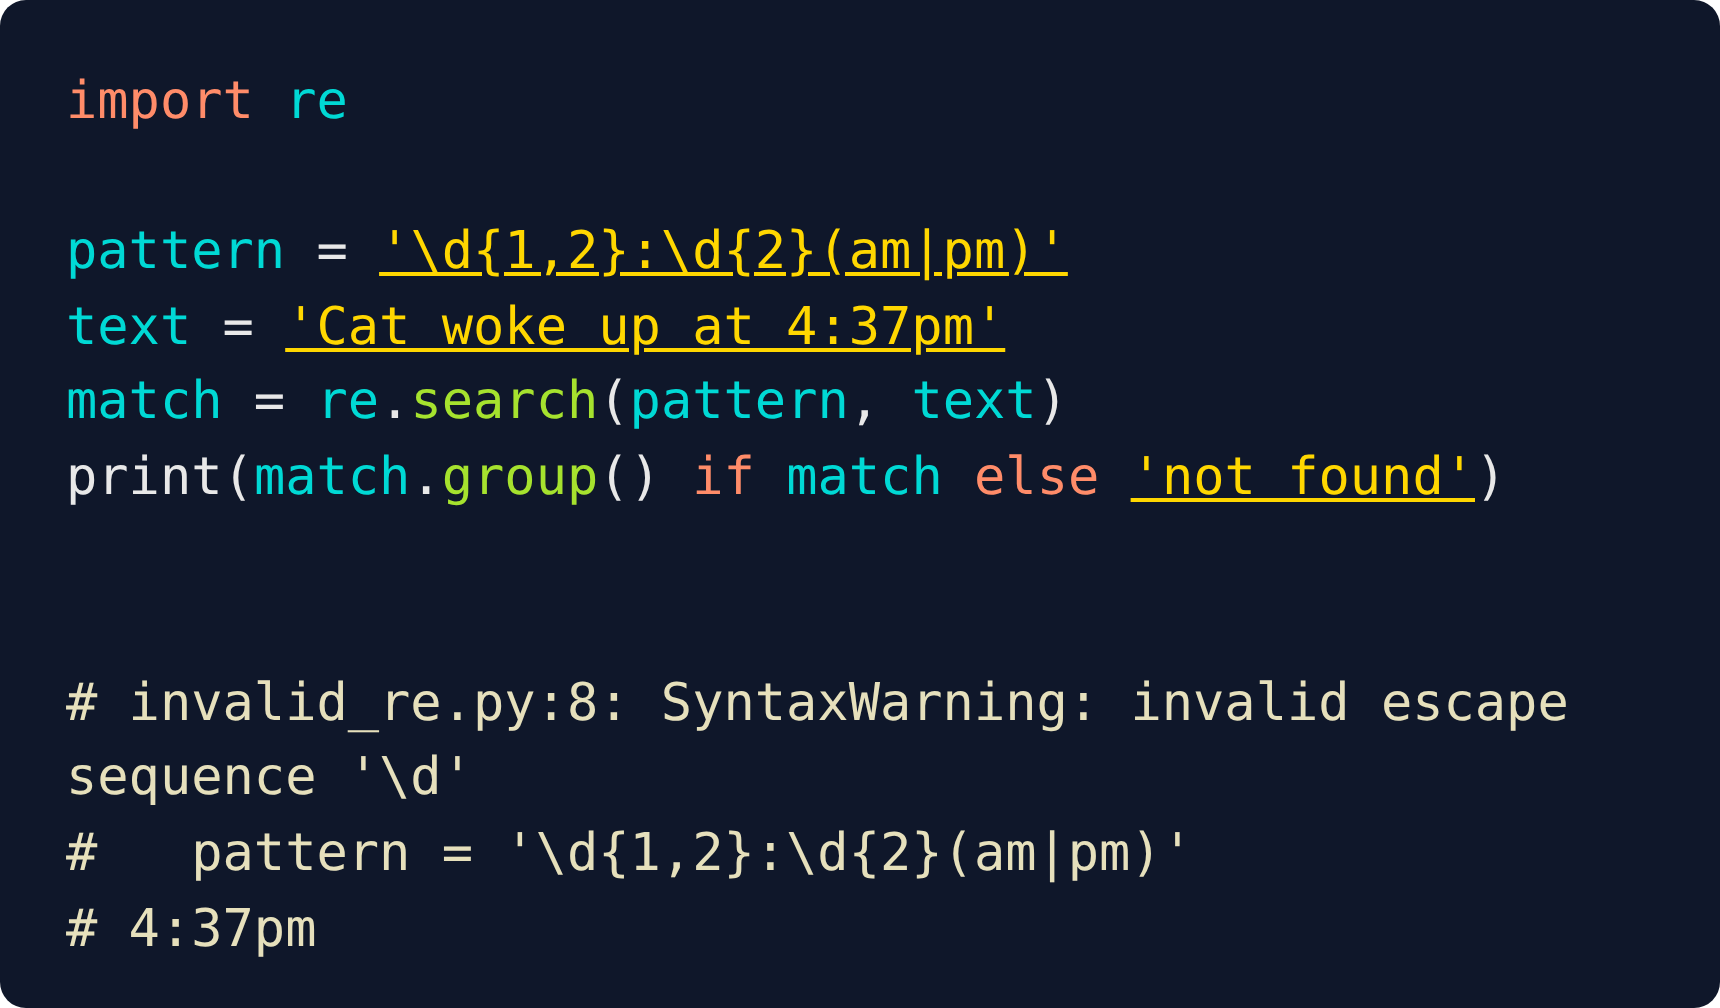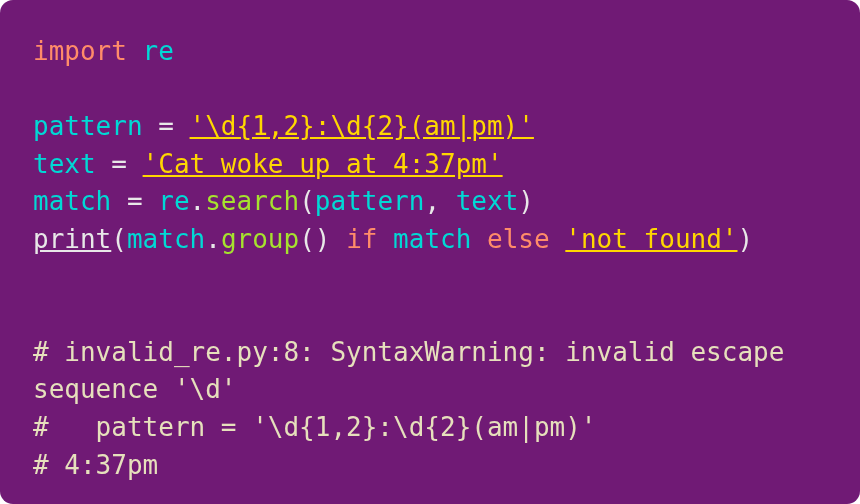--- a/index.html
+++ b/index.html
@@ -13,21 +13,21 @@
     overflow: hidden;
     font-family: "DejaVu Sans Mono", monospace;
   }
   #code-card {
     position: absolute;
     left: 0;
     top: 0;
     width: 860px;
     height: 504px;
     box-sizing: border-box;
-    background: #701a75;
+    background: #0f172a;
     border-radius: 13px;
     padding: 33px 22px 20px 33px;
   }
   .code-body {
     font-family: "DejaVu Sans Mono", monospace;
     font-size: 26px;
     line-height: 37.6px;
     letter-spacing: 0px;
     white-space: pre-wrap;
     word-break: break-word;
@@ -38,21 +38,21 @@
     white-space: pre-wrap;
   }
   .blank {
     height: 37.6px;
   }
   .tok-kw       { color: #ff8c69; }
   .tok-name     { color: #00d9d5; }
   .tok-method   { color: #a6e22e; }
   .tok-str      { color: #ffd700; text-decoration: underline; }
   .tok-punct    { color: #e8e8e8; }
-  .tok-builtin  { color: #e8e8e8; text-decoration: underline; }
+  .tok-builtin  { color: #e8e8e8; }
   .tok-comment  { color: #e6e0bc; }
 </style>
 </head>
 <body>
 
 <div id="code-card">
   <div class="code-body" id="code-body"><div class="line"><span class="tok-kw">import</span><span class="tok-punct"> </span><span class="tok-name">re</span></div><div class="line blank">&nbsp;</div><div class="line"><span class="tok-name">pattern</span><span class="tok-punct"> = </span><span class="tok-str">'\d{1,2}:\d{2}(am|pm)'</span></div><div class="line"><span class="tok-name">text</span><span class="tok-punct"> = </span><span class="tok-str">'Cat woke up at 4:37pm'</span></div><div class="line"><span class="tok-name">match</span><span class="tok-punct"> = </span><span class="tok-name">re</span><span class="tok-punct">.</span><span class="tok-method">search</span><span class="tok-punct">(</span><span class="tok-name">pattern</span><span class="tok-punct">, </span><span class="tok-name">text</span><span class="tok-punct">)</span></div><div class="line"><span class="tok-builtin">print</span><span class="tok-punct">(</span><span class="tok-name">match</span><span class="tok-punct">.</span><span class="tok-method">group</span><span class="tok-punct">() </span><span class="tok-kw">if</span><span class="tok-punct"> </span><span class="tok-name">match</span><span class="tok-punct"> </span><span class="tok-kw">else</span><span class="tok-punct"> </span><span class="tok-str">'not found'</span><span class="tok-punct">)</span></div><div class="line blank">&nbsp;</div><div class="line blank">&nbsp;</div><div class="line"><span class="tok-comment"># invalid_re.py:8: SyntaxWarning: invalid escape sequence '\d'</span></div><div class="line"><span class="tok-comment">#   pattern = '\d{1,2}:\d{2}(am|pm)'</span></div><div class="line"><span class="tok-comment"># 4:37pm</span></div></div>
 </div>
 
 </body></html>

